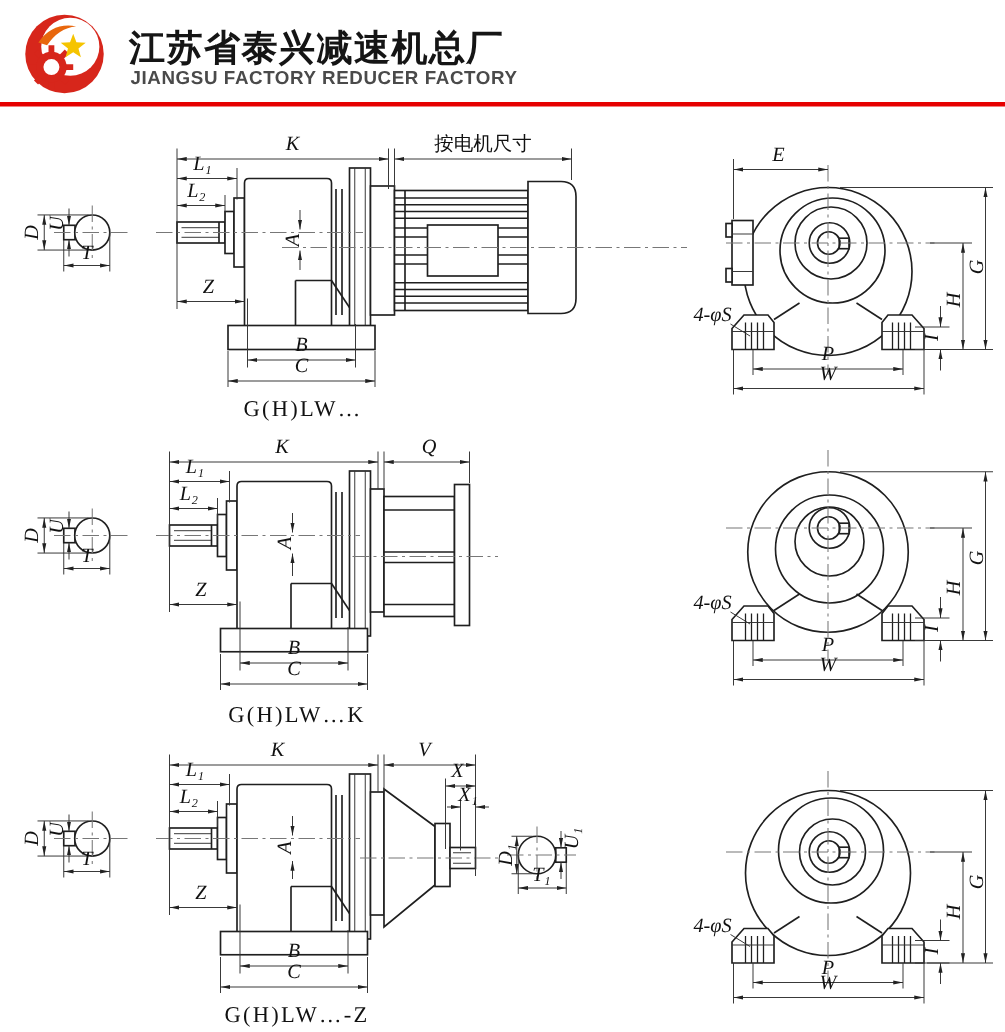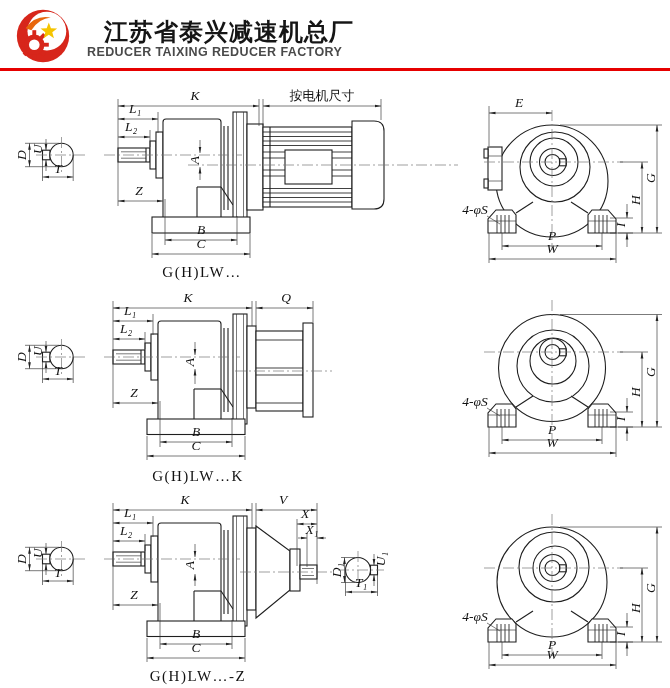--- a/index.html
+++ b/index.html
@@ -1,20 +1,20 @@
 <!DOCTYPE html>
 <html><head>
 <meta charset="utf-8">
 <style>
   html,body{margin:0;padding:0;background:#fff;}
   .page{position:relative;width:670px;height:688px;background:#fff;overflow:hidden;
         font-family:"Liberation Sans","DejaVu Sans",sans-serif;}
   .hdr{position:absolute;left:0;top:0;width:670px;height:68px;}
   .logo{position:absolute;left:12px;top:5px;width:62px;height:62px;}
-  .t-cn{position:absolute;left:104px;top:16px;font-size:24px;font-weight:bold;color:#151515;letter-spacing:1px;white-space:nowrap;}
+  .t-cn{position:absolute;left:86px;top:16px;font-size:24px;font-weight:bold;color:#151515;letter-spacing:1px;white-space:nowrap;}
   .t-en{position:absolute;left:87px;top:45px;font-size:12.5px;font-weight:bold;color:#4a4a4a;letter-spacing:0.4px;white-space:nowrap;}
   .rule{position:absolute;left:0;top:68px;width:670px;height:3px;}
   svg{position:absolute;left:0;display:block;}
   .k{stroke:#1f1f1f;stroke-width:1.1;fill:none;}
   .kf{stroke:#1f1f1f;stroke-width:1.1;fill:#fff;}
   .m{stroke:#1f1f1f;stroke-width:.85;fill:none;}
   .t{stroke:#333;stroke-width:.65;fill:none;}
   .c{stroke:#777;stroke-width:.7;fill:none;stroke-dasharray:11 3 2 3;}
   text.d{font:italic 13.5px "Liberation Serif","DejaVu Serif",serif;fill:#111;text-anchor:middle;}
   text.cjk{font:13px "Liberation Serif","DejaVu Serif",serif;fill:#111;text-anchor:middle;}
@@ -38,21 +38,21 @@
           <line x1="30.1" y1="33.9" x2="33.6" y2="30.4"></line>
         <line x1="33" y1="41" x2="38" y2="41"></line>
           <line x1="30.1" y1="48.1" x2="33.6" y2="51.6"></line>
       </g>
       <circle cx="23" cy="41" r="10.5" fill="#d7261b"></circle>
       <circle cx="23" cy="41" r="5.5" fill="#fff"></circle>
       <path d="M14,24 Q24,10 40,13 Q28,14 20,26 Z" fill="#e8670d"></path>
       <polygon fill="#f5c400" points="38,18 40.2,23.9 46.6,24.2 41.6,28.2 43.3,34.3 38,30.8 32.7,34.3 34.4,28.2 29.4,24.2 35.8,23.9"></polygon>
     </svg>
     <div class="t-cn">江苏省泰兴减速机总厂</div>
-    <div class="t-en">REDUCER TAIXING REDUCER FACTORY</div>
+    <div class="t-en">JIANGSU FACTORY REDUCER FACTORY</div>
   </div>
   <div class="rule" style="background:#e60000"></div>
 
   <svg style="top:80px" width="670" height="207" viewBox="0 80 670 207">
     <defs>
       <marker id="ar1" viewBox="0 0 10 5" refX="10" refY="2.5" markerWidth="10" markerHeight="5" orient="auto-start-reverse">
         <path d="M0,0.4 L10,2.5 L0,4.6 Z" fill="#222"></path>
       </marker>
     </defs>
 

